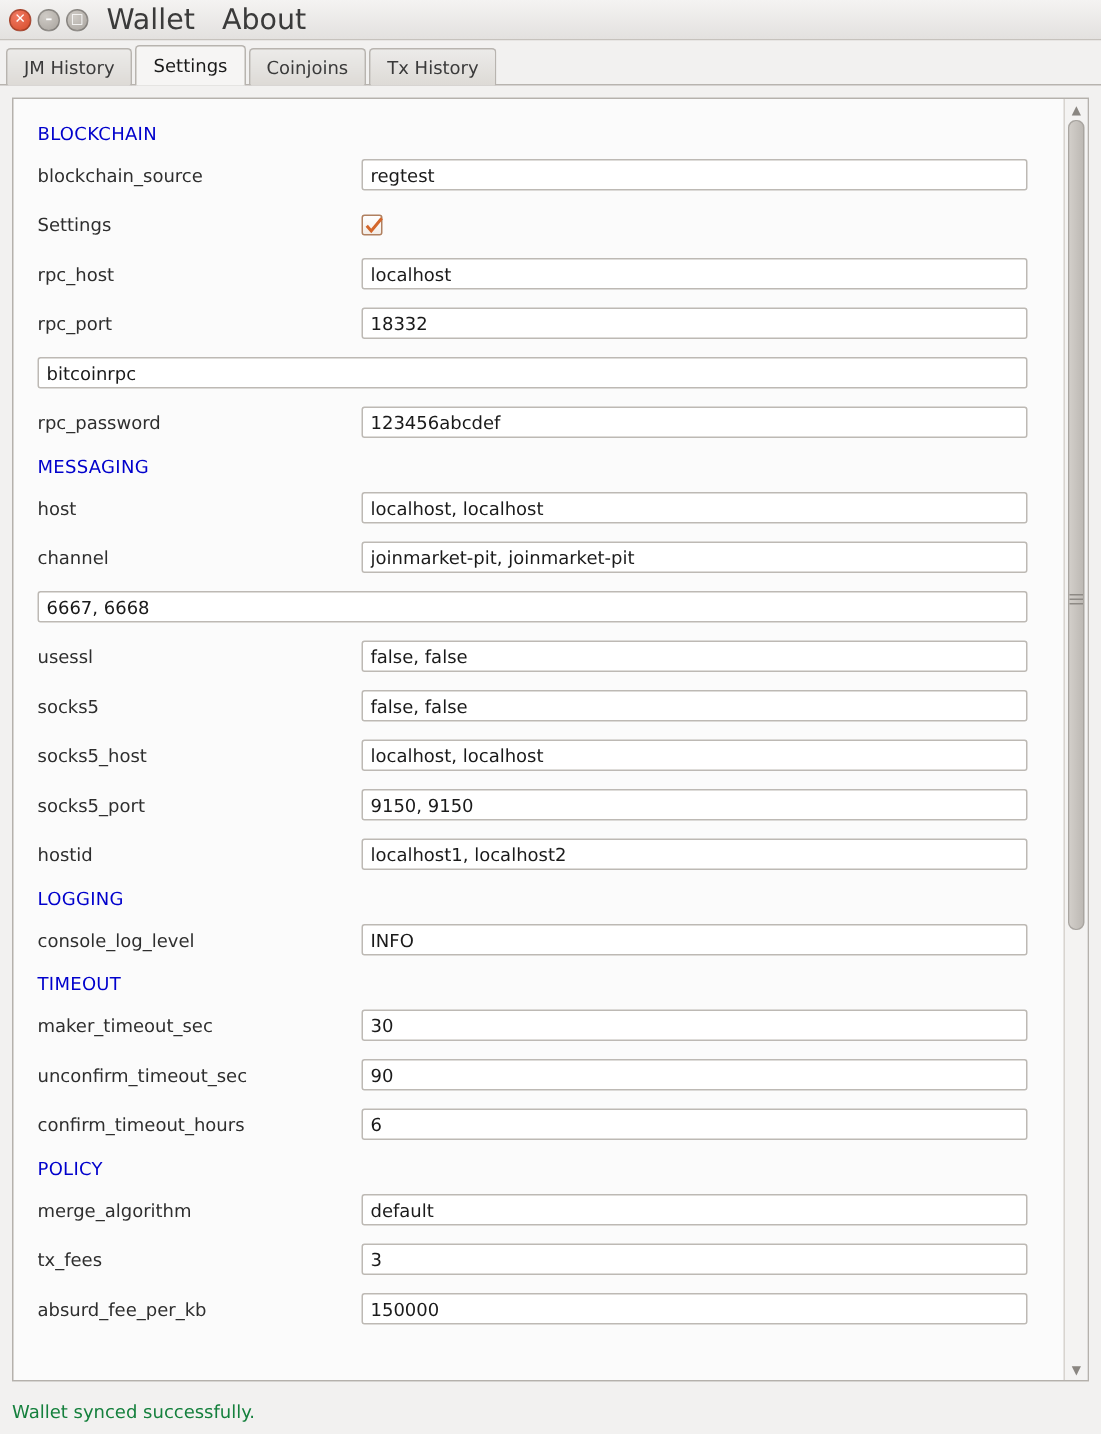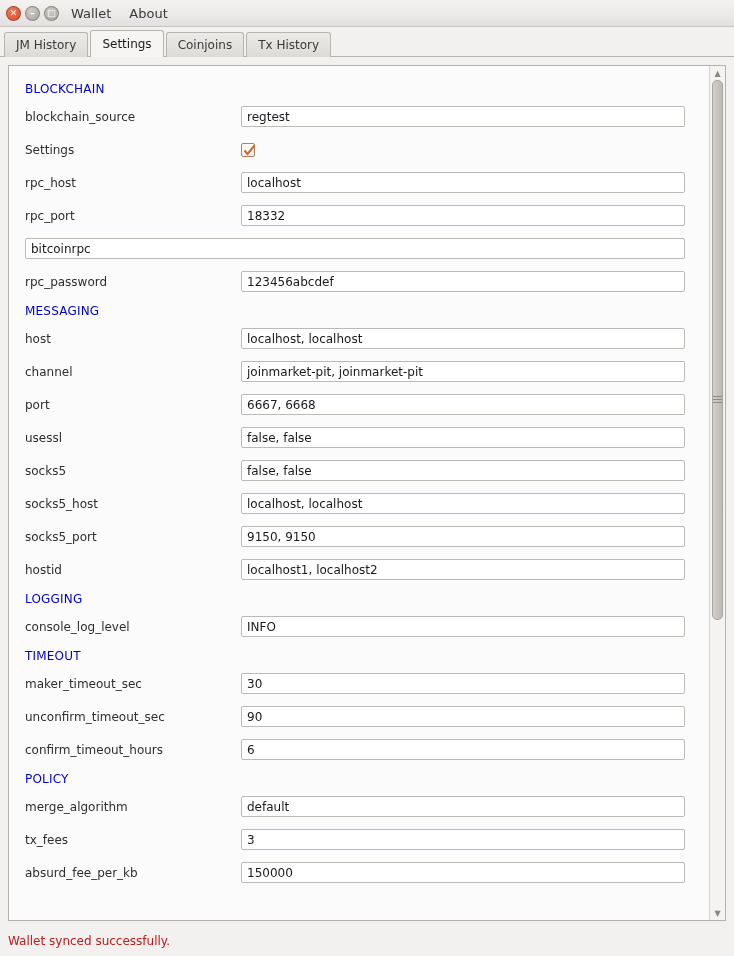--- a/index.html
+++ b/index.html
@@ -51,21 +51,21 @@
     width: 100%;
     text-align: center;
     font-weight: bold;
   }
   .menu {
     display: flex;
     align-items: center;
     gap: 14px;
   }
   .menu-item {
-    font-size: 13px;
+    font-size: 19px;
     color: #3a3a3a;
     padding: 1px 2px;
   }
 
   
   .tabbar {
     height: 30px;
     background: #f2f1f0;
     display: flex;
     align-items: flex-end;
@@ -211,21 +211,21 @@
   .statusbar {
     position: absolute;
     left: 0; bottom: 0;
     width: 100%;
     height: 30px;
     display: flex;
     align-items: center;
     padding-left: 8px;
     box-sizing: border-box;
     font-size: 12px;
-    color: #b91c1c;
+    color: #15803d;
     background: #f2f1f0;
   }
 </style>
 </head>
 <body>
 
 <div class="titlebar">
   <div class="win-buttons">
     <div class="win-btn close">
         <span>✕</span>
@@ -283,21 +283,20 @@
       <div class="section-title">MESSAGING</div>
       <div class="row">
         <div class="label">host</div>
         <input type="text" value="localhost, localhost" style="">
       </div>
       <div class="row">
         <div class="label">channel</div>
         <input type="text" value="joinmarket-pit, joinmarket-pit" style="">
       </div>
       <div class="row">
-        <div class="label">port</div>
         <input type="text" value="6667, 6668" style="">
       </div>
       <div class="row">
         <div class="label">usessl</div>
         <input type="text" value="false, false" style="">
       </div>
       <div class="row">
         <div class="label">socks5</div>
         <input type="text" value="false, false" style="">
       </div>

